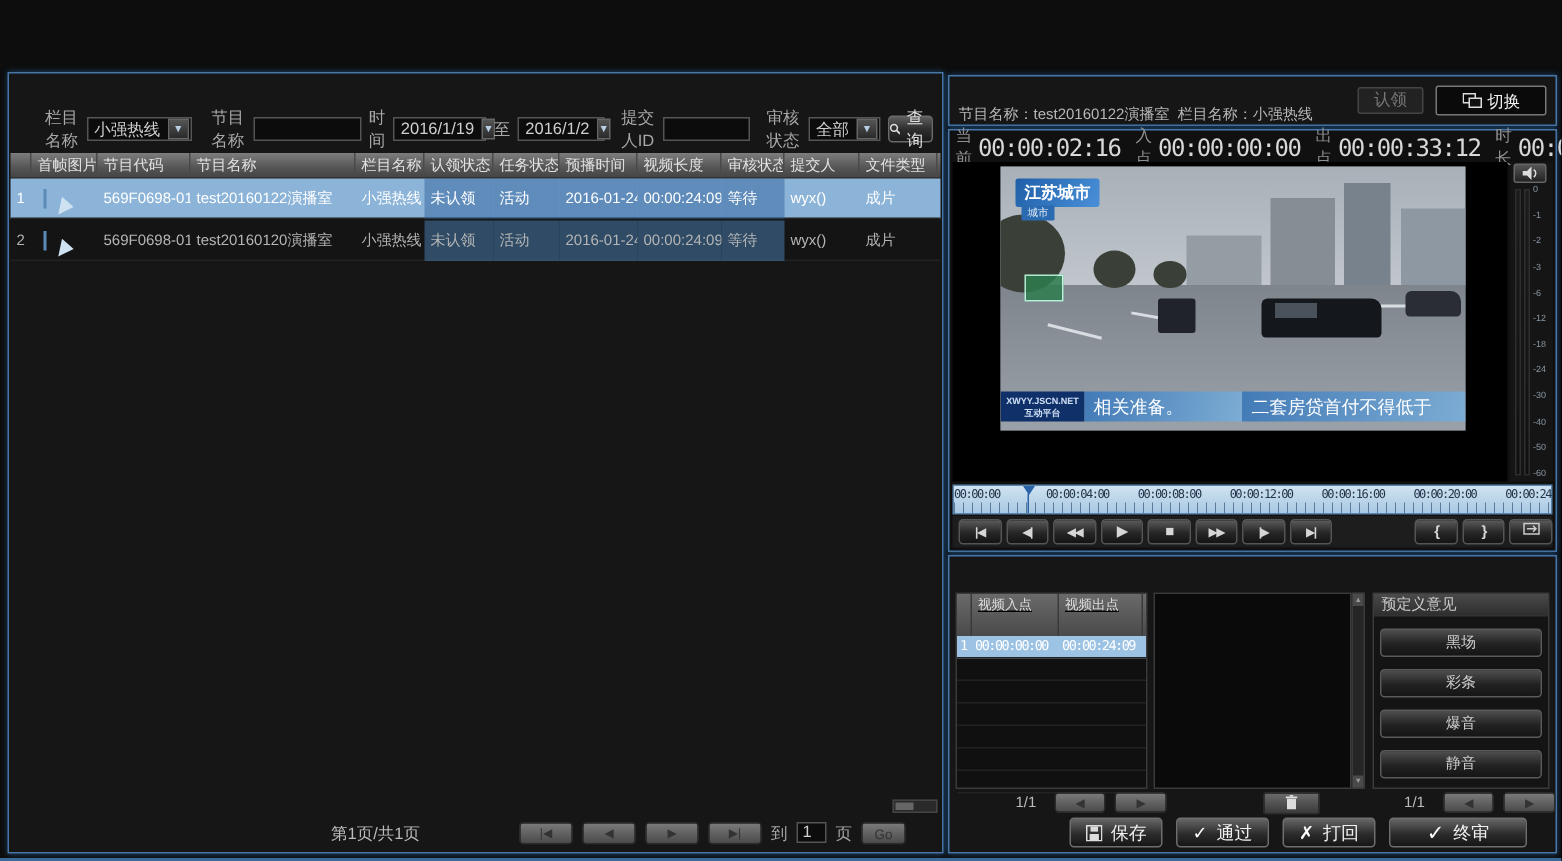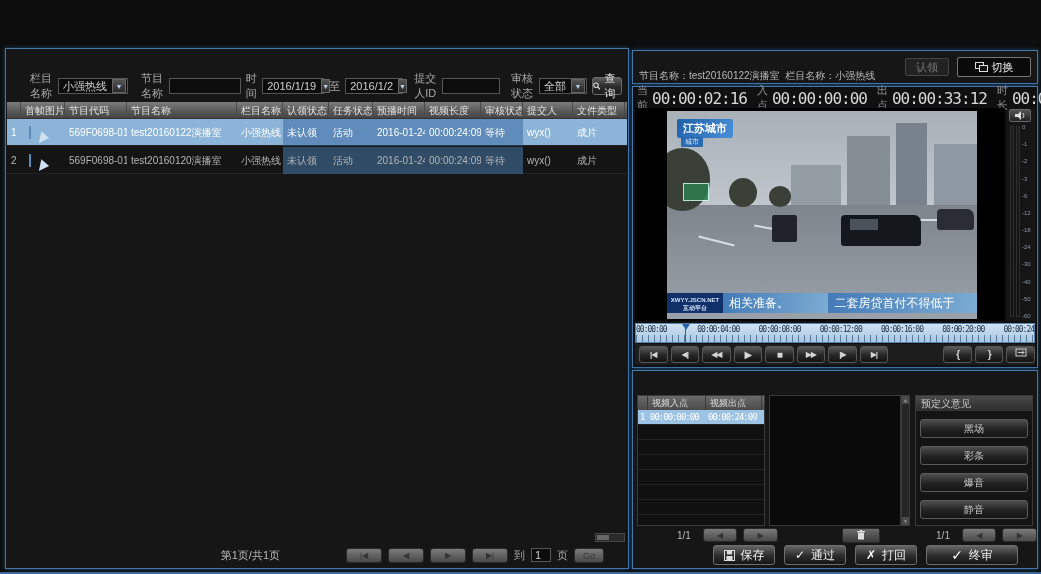--- a/index.html
+++ b/index.html
@@ -88,21 +88,21 @@
                 border:1px solid #777; border-radius:2px; display:flex; align-items:center;
                 justify-content:center; gap:4px; color:#f0f0f0; font-size:11px; cursor:pointer; }
 
   
   .player { left:632px; top:86px; width:406px; height:282px; background:#101010; }
   .tcrow { position:absolute; left:4px; top:3px; right:4px; height:16px; display:flex; align-items:center; gap:4px; }
   .tcrow .tl { font-size:11px; color:#8f8f8f; }
   .tcrow .tv { font-size:16px; color:#d8d8d8; font-family:"DejaVu Sans Mono",monospace; letter-spacing:-1px;
                margin-right:6px; }
   .screen { position:absolute; left:2px; top:21px; right:32px; bottom:46px; background:#000; overflow:hidden; }
-  .frame { position:absolute; left:32px; top:3px; width:310px; height:208px; overflow:hidden; background:#9aa3ab; }
+  .frame { position:absolute; left:32px; top:3px; width:310px; height:176px; overflow:hidden; background:#9aa3ab; }
   .sky { position:absolute; left:0; top:0; width:100%; height:45%;
          background:linear-gradient(#a8b0b8,#c0c6cc); }
   .bldg { position:absolute; background:#858d95; }
   .road { position:absolute; left:0; top:45%; width:100%; height:55%;
           background:linear-gradient(#7e858d,#9aa1a8); }
   .lane { position:absolute; background:#d8dde2; }
   .tree { position:absolute; background:#3a4038; border-radius:50%; }
   .car { position:absolute; background:#14171c; border-radius:4px 7px 3px 3px; }
   .car .win { position:absolute; background:#4a525c; }
   .rider { position:absolute; background:#20242a; border-radius:2px; }
@@ -147,21 +147,21 @@
   .pbtn.play { font-size:10px; }
   .gap { width:52px; }
 
   
   .review { left:632px; top:370px; width:406px; height:199px; }
   .rtabs { height:20px; }
   .rtabs .tab { font-size:10px; padding:0 14px 0 10px; line-height:20px; height:20px; }
   .tabscroll { position:absolute; right:2px; top:3px; color:#cfcfcf; font-size:12px; cursor:pointer; }
   .pts { position:absolute; left:4px; top:24px; width:128px; bottom:42px; border:1px solid #3a3a3a;
          background:#101010; }
-  .pts .ph { display:flex; height:14px; background:linear-gradient(#6a6a6a,#4a4a4a); }
+  .pts .ph { display:flex; height:28px; background:linear-gradient(#6a6a6a,#4a4a4a);text-decoration:underline; }
   .pts .ph span { font-size:9px; color:#ddd; line-height:15px; padding-left:4px;
                   border-right:1px solid #3a3a3a; }
   .pts .pr { display:flex; height:15px; border-bottom:1px solid #222; }
   .pts .pr span { font-size:9px; line-height:15px; padding-left:2px; color:#b0b0b0;
                   font-family:"DejaVu Sans Mono",monospace; letter-spacing:-1px; }
   .pts .pr.sel { background:#9cc2e4; }
   .pts .pr.sel span { color:#ffffff; }
   .pc-n{width:10px;} .pc-a{width:58px;} .pc-b{width:56px;}
   .optext { position:absolute; left:136px; top:24px; width:132px; bottom:42px; background:#0a0a0a;
             border:1px solid #3a3a3a; color:#ccc; font-size:11px; resize:none; }

